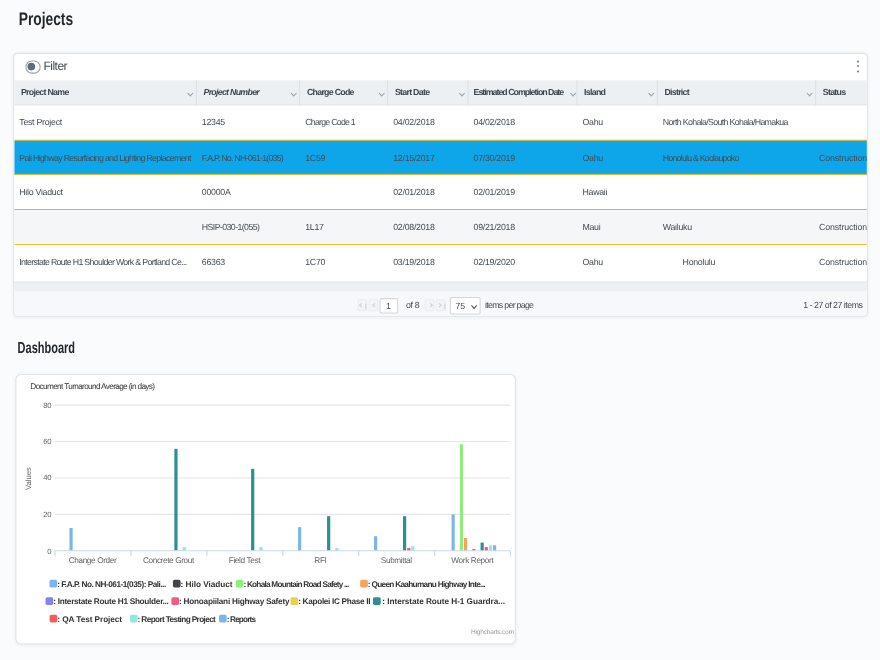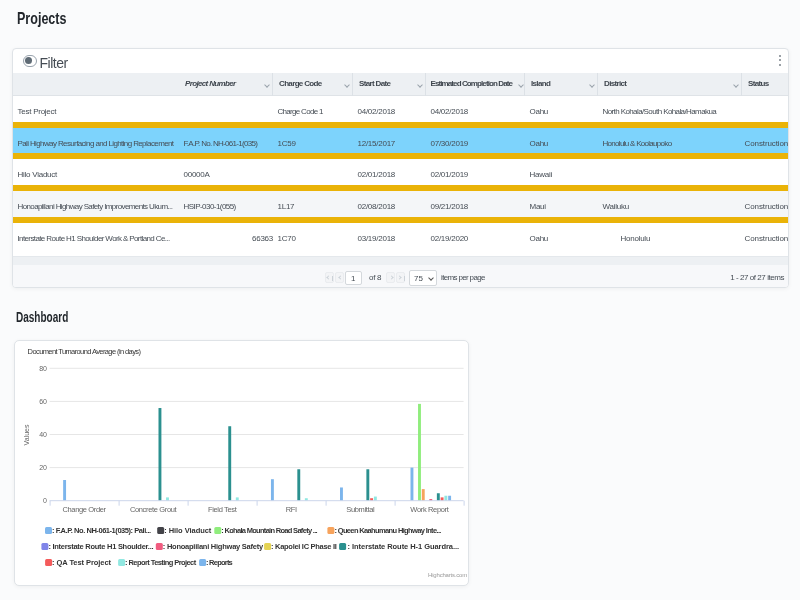--- a/index.html
+++ b/index.html
@@ -4,44 +4,48 @@
 <style>
 * { margin:0; padding:0; box-sizing:border-box; }
 html,body { width:800px; height:600px; background:#fafbfc; font-family:"Liberation Sans", sans-serif; position:relative; overflow:hidden; }
 .abs { position:absolute; }
 .h1 { font-size:16.5px; font-weight:bold; color:#22272c; transform:scaleX(0.76); transform-origin:left top; white-space:nowrap; }
 .h2 { font-size:14.5px; font-weight:bold; color:#22272c; transform:scaleX(0.69); transform-origin:left top; white-space:nowrap; }
 .card { position:absolute; background:#fff; border:1px solid #dfe3e7; border-radius:4px; box-shadow:0 1px 4px rgba(0,0,0,0.05); }
 .hcell { position:absolute; top:0; height:23px; border-right:1px solid #dce1e6; overflow:hidden; }
 .hcell span { position:absolute; left:6px; top:6px; font-size:8px; font-weight:bold; letter-spacing:-0.65px; color:#3f464e; white-space:nowrap; }
 .chev { position:absolute; top:10px; width:4px; height:4px; border-right:1px solid #9aa3ac; border-bottom:1px solid #9aa3ac; transform:rotate(45deg); }
-.row { position:absolute; left:0; width:776px; height:31.7px; border-bottom:6px solid #eab308; }
+.row { position:absolute; left:0; width:776px; height:31.7px; border-bottom:1px solid #eab308; }
 .cell { position:absolute; top:0; height:31.7px; overflow:hidden; font-size:8px; letter-spacing:-0.25px; color:#454c54; white-space:nowrap; line-height:31.7px; padding-left:4.5px; }
 .pbtn { position:absolute; width:9px; height:11px; background:#f3f4f6; border:1px solid #eaecef; border-radius:2px; }
 .parr { position:absolute; top:3.5px; width:3px; height:3px; border-left:1px solid #ccd2d8; border-bottom:1px solid #ccd2d8; transform:rotate(45deg); }
 .parr.r { transform:rotate(-135deg); }
 .ptext { position:absolute; font-size:8px; color:#454c54; letter-spacing:-0.3px; white-space:nowrap; }
 </style>
 </head>
 <body>
 <div class="abs h1" style="left:17px; top:9px;">Projects</div>
 
 <div class="card" style="left:12px; top:47.5px; width:777px; height:240.5px; overflow:hidden;">
 
   <div class="abs" style="left:9.5px; top:6px; width:14px; height:12.5px; border:1px solid #99a3ad; border-radius:7px; background:#fff;">
     <div class="abs" style="left:1.6px; top:1.6px; width:7.4px; height:7.4px; border-radius:50%; background:#5f6b75;"></div>
   </div>
-  <div class="abs" style="left:26.5px; top:6px; font-size:14px; color:#454c54; letter-spacing:-0.5px;">Filter</div>
+  <div class="abs" style="left:26.5px; top:6px; font-size:11px; color:#454c54; letter-spacing:-0.5px;">Filter</div>
   <div class="abs" style="left:766px; top:6px;">
     <div style="width:2.2px; height:2.2px; border-radius:50%; background:#7a828a; margin-bottom:2.6px;"></div>
     <div style="width:2.2px; height:2.2px; border-radius:50%; background:#7a828a; margin-bottom:2.6px;"></div>
     <div style="width:2.2px; height:2.2px; border-radius:50%; background:#7a828a;"></div>
   </div>
 
   <div class="abs" style="left:0; top:24.5px; width:776px; height:23px; background:#edf0f3; border-bottom:1px solid #dfe3e7;">
+    <div class="hcell" style="left:0; width:166px;">
+        <span>Project Name</span>
+        <div class="chev" style="left:158px;"></div>
+      </div>
     <div class="hcell" style="left:166px; width:94px;font-style:italic;">
         <span>Project Number</span>
         <div class="chev" style="left:86px;"></div>
       </div>
     <div class="hcell" style="left:260px; width:80px;text-decoration:underline;">
         <span>Charge Code</span>
         <div class="chev" style="left:72px;"></div>
       </div>
     <div class="hcell" style="left:340px; width:73px;">
         <span>Start Date</span>
@@ -59,60 +63,60 @@
         <span>District</span>
         <div class="chev" style="left:136px;"></div>
       </div>
     <div class="hcell" style="left:729px; width:47px; border-right:none;">
         <span>Status</span>
       </div>
   </div>
 
   <div class="row" style="top:47.5px; background:#fff;">
     <div class="cell" style="left:0; width:166px;">Test Project</div>
+    <div class="cell" style="left:166px; width:94px;">12345</div>
     <div class="cell" style="left:260px; width:80px; letter-spacing:-0.7px;">Charge Code 1</div>
     <div class="cell" style="left:340px; width:73px;">04/02/2018</div>
     <div class="cell" style="left:413px; width:99px;">04/02/2018</div>
     <div class="cell" style="left:512px; width:73px;">Oahu</div>
     <div class="cell" style="left:585px; width:144px; letter-spacing:-0.6px;">North Kohala/South Kohala/Hamakua</div>
     <div class="cell" style="left:729px; width:47px;"></div>
   </div>
-  <div class="row" style="top:79.2px; background:#7dd3fc;">
+  <div class="row" style="top:79.2px; background:#0ea5e9;">
     <div class="cell" style="left:0; width:166px; letter-spacing:-0.62px;">Pali Highway Resurfacing and Lighting Replacement</div>
     <div class="cell" style="left:166px; width:94px; letter-spacing:-0.7px;">F.A.P. No. NH-061-1(035)</div>
     <div class="cell" style="left:260px; width:80px;">1C59</div>
     <div class="cell" style="left:340px; width:73px;">12/15/2017</div>
     <div class="cell" style="left:413px; width:99px;">07/30/2019</div>
     <div class="cell" style="left:512px; width:73px;">Oahu</div>
     <div class="cell" style="left:585px; width:144px; letter-spacing:-0.7px;">Honolulu &amp; Koolaupoko</div>
     <div class="cell" style="left:729px; width:47px; padding-left:2.5px; letter-spacing:-0.1px;">Construction</div>
   </div>
   <div class="row" style="top:110.9px; background:#fff;">
     <div class="cell" style="left:0; width:166px;">Hilo Viaduct</div>
     <div class="cell" style="left:166px; width:94px;">00000A</div>
     <div class="cell" style="left:260px; width:80px;"></div>
     <div class="cell" style="left:340px; width:73px;">02/01/2018</div>
     <div class="cell" style="left:413px; width:99px;">02/01/2019</div>
     <div class="cell" style="left:512px; width:73px;">Hawaii</div>
     <div class="cell" style="left:585px; width:144px;"></div>
     <div class="cell" style="left:729px; width:47px;"></div>
   </div>
   <div class="row" style="top:142.6px; background:#f4f6f8;">
-    <div class="cell" style="left:0; width:166px; letter-spacing:-0.62px;">Honoapiilani Highway Safety Improvements Ukum...</div>
     <div class="cell" style="left:166px; width:94px; letter-spacing:-0.55px;">HSIP-030-1(055)</div>
     <div class="cell" style="left:260px; width:80px;">1L17</div>
     <div class="cell" style="left:340px; width:73px;">02/08/2018</div>
     <div class="cell" style="left:413px; width:99px;">09/21/2018</div>
     <div class="cell" style="left:585px; width:144px;">Wailuku</div>
     <div class="cell" style="left:512px; width:73px;">Maui</div>
     <div class="cell" style="left:729px; width:47px; padding-left:2.5px; letter-spacing:-0.1px;">Construction</div>
   </div>
   <div class="row" style="top:174.3px; background:#fff; border-bottom:none;">
     <div class="cell" style="left:0; width:166px; letter-spacing:-0.62px;">Interstate Route H1 Shoulder Work &amp; Portland Ce...</div>
-    <div class="cell" style="left:166px; width:94px;text-align:right;">66363</div>
+    <div class="cell" style="left:166px; width:94px;">66363</div>
     <div class="cell" style="left:260px; width:80px;">1C70</div>
     <div class="cell" style="left:340px; width:73px;">03/19/2018</div>
     <div class="cell" style="left:413px; width:99px;">02/19/2020</div>
     <div class="cell" style="left:512px; width:73px;">Oahu</div>
     <div class="cell" style="left:585px; width:144px;margin-left:18px;">Honolulu</div>
     <div class="cell" style="left:729px; width:47px; padding-left:2.5px; letter-spacing:-0.1px;">Construction</div>
   </div>
 
   <div class="abs" style="left:0; top:207.5px; width:776px; height:9px; background:#edf0f3; border-top:1px solid #e4e8ec;"></div>
   <div class="abs" style="left:0; top:216.5px; width:776px; height:24px; background:#f7f8fa;">

